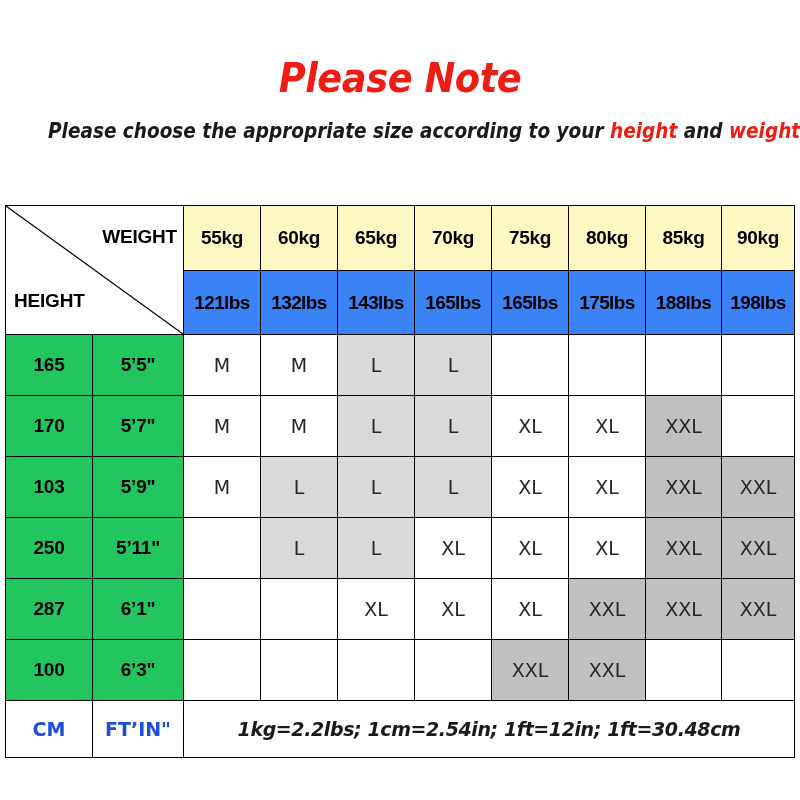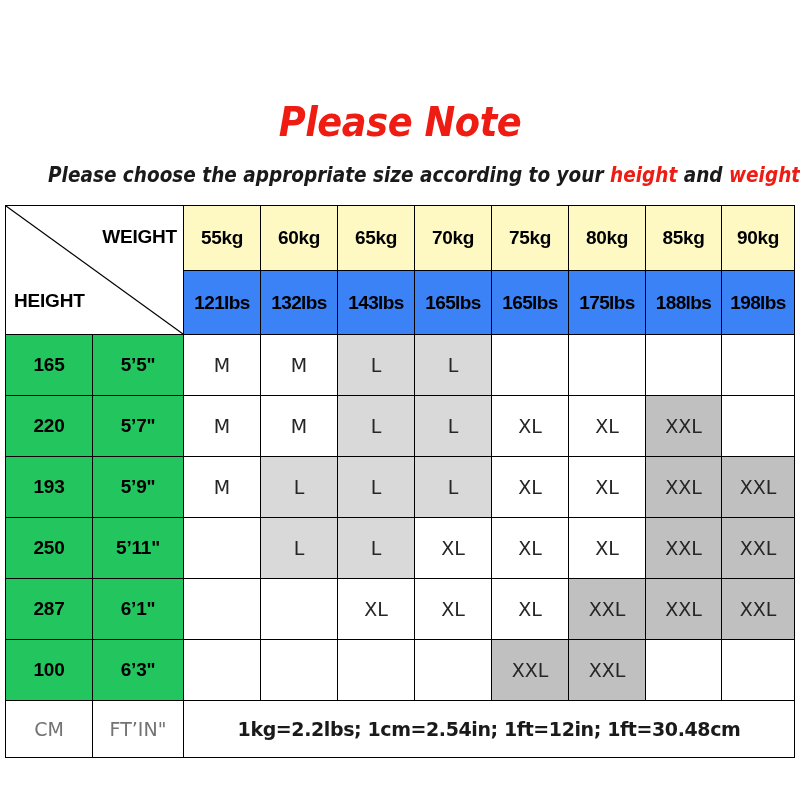--- a/index.html
+++ b/index.html
@@ -20,21 +20,20 @@
     height: 800px;
     background: #ffffff;
   }
 
   
   .heading-block {
     position: absolute;
     left: 0;
     top: 0;
     width: 800px;
-    margin-top: 44px;
   }
   .note-title {
     text-align: center;
     font-size: 40px;
     font-weight: bold;
     font-style: italic;
     letter-spacing: -0.5px;
     color: #ee1c13;
     margin: 0;
     padding-top: 55px;
@@ -137,33 +136,34 @@
     color: #262626;
     background: #ffffff;
     font-family: "DejaVu Sans", sans-serif;
   }
   .dcell.shade-light { background: #d9d9d9; }
   .dcell.shade-dark  { background: #c0c0c0; text-align: center; }
 
   .footer-label {
     height: 56px;
     font-size: 18px;
-    font-weight: normal;
-    color: #737373;
+    font-weight: bold;
+    color: #1d4ed8;
     background: #ffffff;
     font-family: "DejaVu Sans", sans-serif;
   }
   .footer-note {
     height: 56px;
     font-size: 19px;
     font-weight: bold;
     color: #1a1a1a;
     background: #ffffff;
     letter-spacing: -0.4px;
     font-family: "DejaVu Sans", sans-serif;
+    font-style: italic;
   }
 </style>
 </head>
 <body>
 
 <div class="page">
 
   <div class="heading-block">
     <div class="note-title">Please Note</div>
     <div class="note-sub"><span>Please choose the appropriate size according to your </span><span class="hl">height</span><span> and </span><span class="hl">weight</span></div>
@@ -217,33 +217,33 @@
         <td class="dcell">M</td>
         <td class="dcell">M</td>
         <td class="dcell shade-light">L</td>
         <td class="dcell shade-light">L</td>
         <td class="dcell"></td>
         <td class="dcell"></td>
         <td class="dcell"></td>
         <td class="dcell"></td>
       </tr>
       <tr>
-        <td class="hcell">220</td>
+        <td class="hcell">170</td>
         <td class="hcell">5’7"</td>
         <td class="dcell">M</td>
         <td class="dcell">M</td>
         <td class="dcell shade-light">L</td>
         <td class="dcell shade-light">L</td>
         <td class="dcell">XL</td>
         <td class="dcell">XL</td>
         <td class="dcell shade-dark">XXL</td>
         <td class="dcell"></td>
       </tr>
       <tr>
-        <td class="hcell">193</td>
+        <td class="hcell">103</td>
         <td class="hcell">5’9"</td>
         <td class="dcell">M</td>
         <td class="dcell shade-light">L</td>
         <td class="dcell shade-light">L</td>
         <td class="dcell shade-light">L</td>
         <td class="dcell">XL</td>
         <td class="dcell">XL</td>
         <td class="dcell shade-dark">XXL</td>
         <td class="dcell shade-dark">XXL</td>
       </tr>

